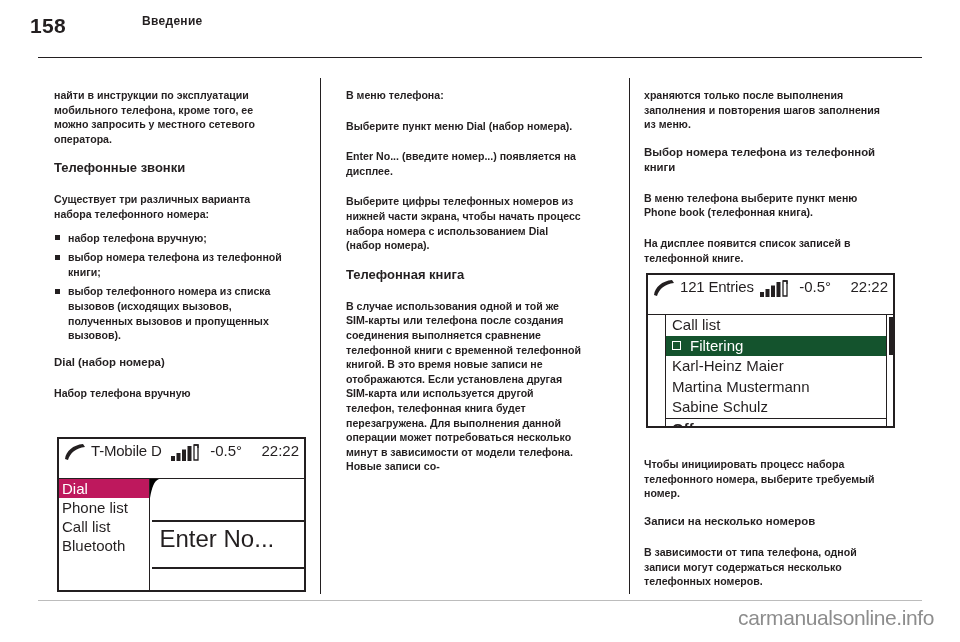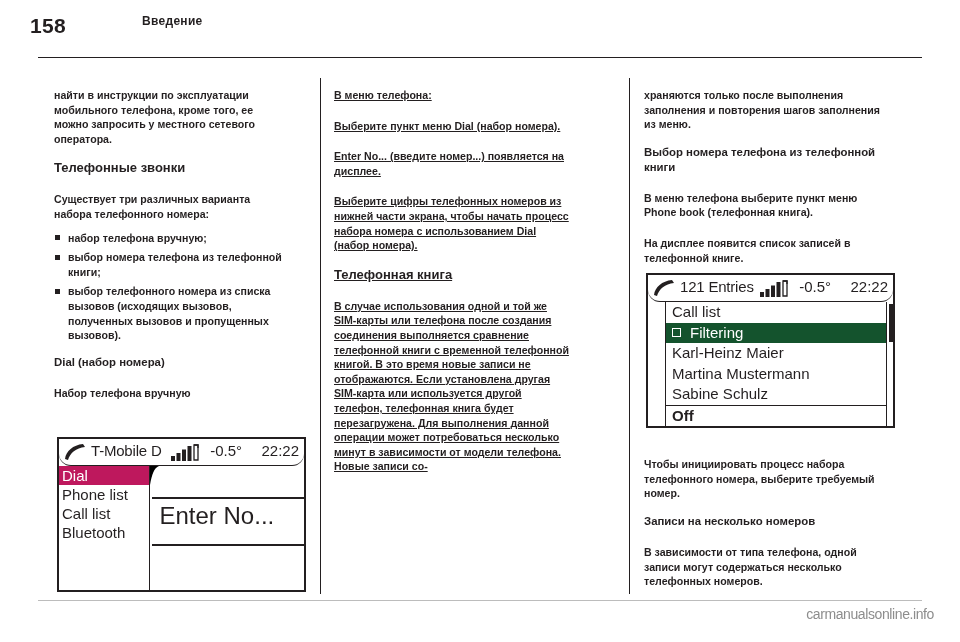--- a/index.html
+++ b/index.html
@@ -65,21 +65,21 @@
     position: absolute;
     top: 0;
     width: 236px;
     font-size: 10.6px;
     line-height: 14.6px;
     font-family: "Liberation Sans", sans-serif;
     font-weight: bold;
     color: #231f20;
   }
   .col-1 { left: 54px; }
-  .col-2 { left: 334px; text-decoration: underline; }
+  .col-2 { left: 346px; }
   .col-3 { left: 644px; }
 
   .col-divider {
     position: absolute;
     top: 6px;
     width: 1px;
     height: 516px;
     background: #231f20;
   }
   .div-1 { left: 320px; }
@@ -144,25 +144,24 @@
   }
   .disp-inner {
     position: relative;
     width: 100%;
     height: 100%;
     overflow: hidden;
   }
 
   .statusbar {
     position: relative;
-    height: 27px;
+    height: 40px;
     width: 100%;
     border-bottom: 1.5px solid #231f20;
     box-sizing: border-box;
-    border-radius: 12px;
   }
   .sb-phone {
     position: absolute;
     left: 5px;
     top: 4px;
     width: 22px;
     height: 18px;
   }
   .sb-operator {
     position: absolute;
@@ -230,21 +229,21 @@
   .d1-corner {
     position: absolute;
     left: 91px;
     top: 0px;
     width: 9px;
     height: 19px;
   }
   .d1-right {
     position: absolute;
     left: 92.5px;
-    top: 4px;
+    top: 14px;
     right: 0;
     height: 124px;
   }
   .d1-enterno {
     position: absolute;
     left: 8px;
     top: 32px;
     font-family: "Liberation Sans", sans-serif;
     font-weight: normal;
     font-size: 24px;
@@ -341,21 +340,21 @@
     top: 600px;
     width: 884px;
     height: 1px;
     background: #bcbcbc;
   }
   .footer-brand {
     position: absolute;
     right: 26px;
     top: 606px;
     font-family: "Liberation Sans", sans-serif;
-    font-size: 14px;
+    font-size: 21px;
     color: #8d8d8d;
     letter-spacing: -0.4px;
   }
 </style>
 </head>
 <body>
 
 <div class="page-header">
   <div class="page-number">158</div>
   <div class="page-chapter">Введение</div>

